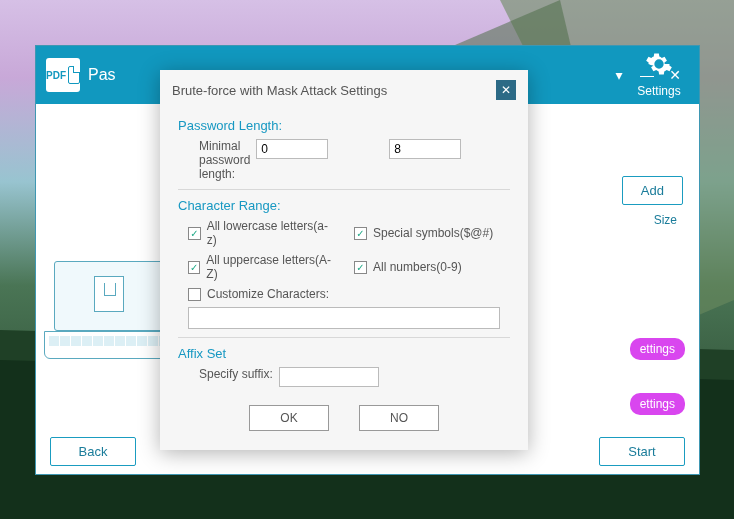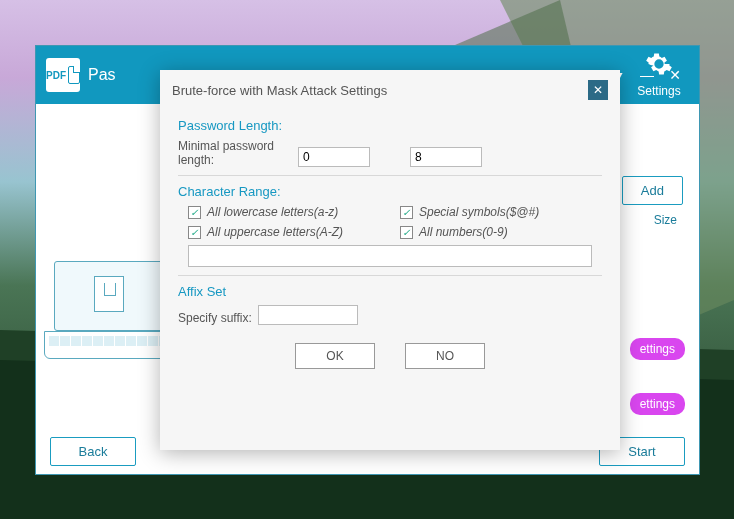--- a/index.html
+++ b/index.html
@@ -50,37 +50,37 @@
 
   .pill { position:absolute; right:14px; background:#d946ef;color:#fff; padding:4px 10px 4px 10px; font-size:12px; border-radius:10px 10px 10px 10px; }
   .pill.one { top:292px; }
   .pill.two { top:347px; }
 
   .bottombar { position:absolute; left:0; right:0; bottom:8px; display:flex; justify-content:space-between; padding:0 14px;}
   .bottombar .btn-appwin { width:86px; text-align:center; }
 
   
   .modal {
-    position: absolute; left:160px; top:70px; width:460px; height:380px;
+    position: absolute; left:160px; top:70px; width:368px; height:380px;
     background:#f6f6f6; box-shadow: 0 3px 20px rgba(0,0,0,.3);
     display:flex; flex-direction:column;
   }
   .modal-head { display:flex; justify-content:space-between; align-items:center; padding:10px 12px 8px; }
   .modal-title { font-size:13px; color:#555; }
   .modal-close { width:20px; height:20px; background:#2c6a86; color:#fff; display:flex; align-items:center; justify-content:center; font-size:12px; cursor:pointer; }
   .modal-body { padding: 2px 18px 0; font-size:12px; color:#555;}
   .sect-title { color:#1798c2; font-size:13px; margin:8px 0 6px; }
   hr.sep { border:none; border-top:1px solid #d8d8d8; margin:8px 0 4px; }
   .row-split { display:flex; gap:40px;}
-  .row-split > div { flex:1; display:flex; align-items:flex-end; gap:6px;}
+  .row-split > div { flex:1; display:flex; align-items:flex-start; gap:6px;margin-left:21px;}
   .inp { width:72px; height:20px; border:1px solid #bbb; background:#fff; font-size:12px; padding:0 4px;}
   .inp.w120{ width:100px;}
   .inp.wide { width:100%; height:22px; }
   .chk-row { display:grid; grid-template-columns:1fr 1fr; gap:6px 20px; padding:0 10px; margin-top:4px;}
-  .chk { display:flex; align-items:flex-end; gap:6px; font-size:12px;font-style:italic;}
+  .chk { display:flex; align-items:center; gap:6px; font-size:12px;}
   .chkbox { width:13px; height:13px; border:1px solid #888; background:#fff; display:inline-flex; align-items:center; justify-content:center; font-size:10px; color:#2a8; }
   .chkbox.checked::after{content:"✓";}
   .custom-row{ padding:0 10px; margin-top:6px;}
   .modal-btns { display:flex; justify-content:center; gap:30px; margin-top:18px;}
   .mbtn { width:80px; height:26px; border:1px solid #999; background:#fff; font-size:12px; color:#555; display:flex; align-items:center; justify-content:center; cursor:pointer;}
   label{font-size:12px;color:#555;}
 </style>
 </head>
 <body>
 
@@ -182,20 +182,24 @@
       </div>
       <div class="chk">
         <span class="chkbox checked"></span>
         <label>All uppercase letters(A-Z)</label>
       </div>
       <div class="chk">
         <span class="chkbox checked"></span>
         <label>All numbers(0-9)</label>
       </div>
     </div>
+    <div class="chk" style="padding:0 10px;margin-top:6px;">
+      <span class="chkbox"></span>
+      <label>Customize Characters:</label>
+    </div>
     <div class="custom-row">
       <input class="inp wide" value="" style="">
     </div>
     <hr class="sep">
 
     <div class="sect-title">Affix Set</div>
     <div class="row-split">
       <div>
         <label>Specify suffix:</label>
         <input class="inp w120" value="" style="">

